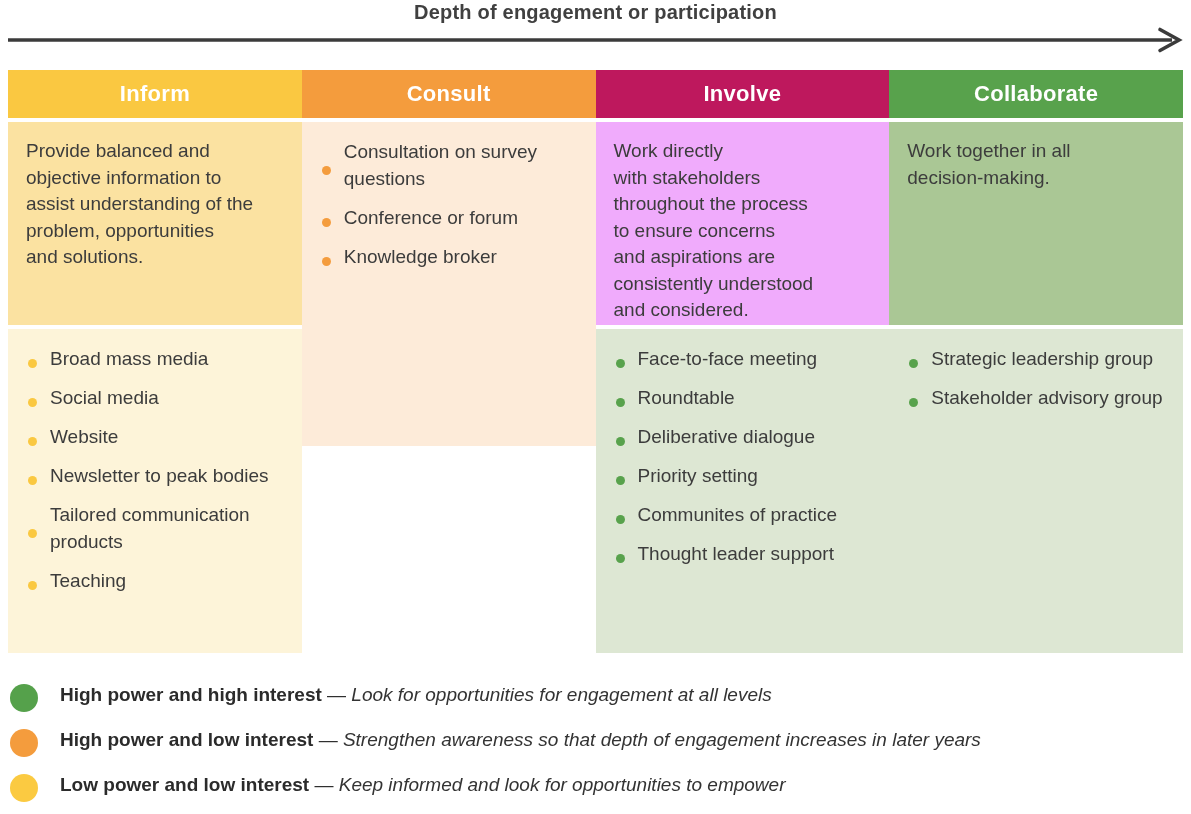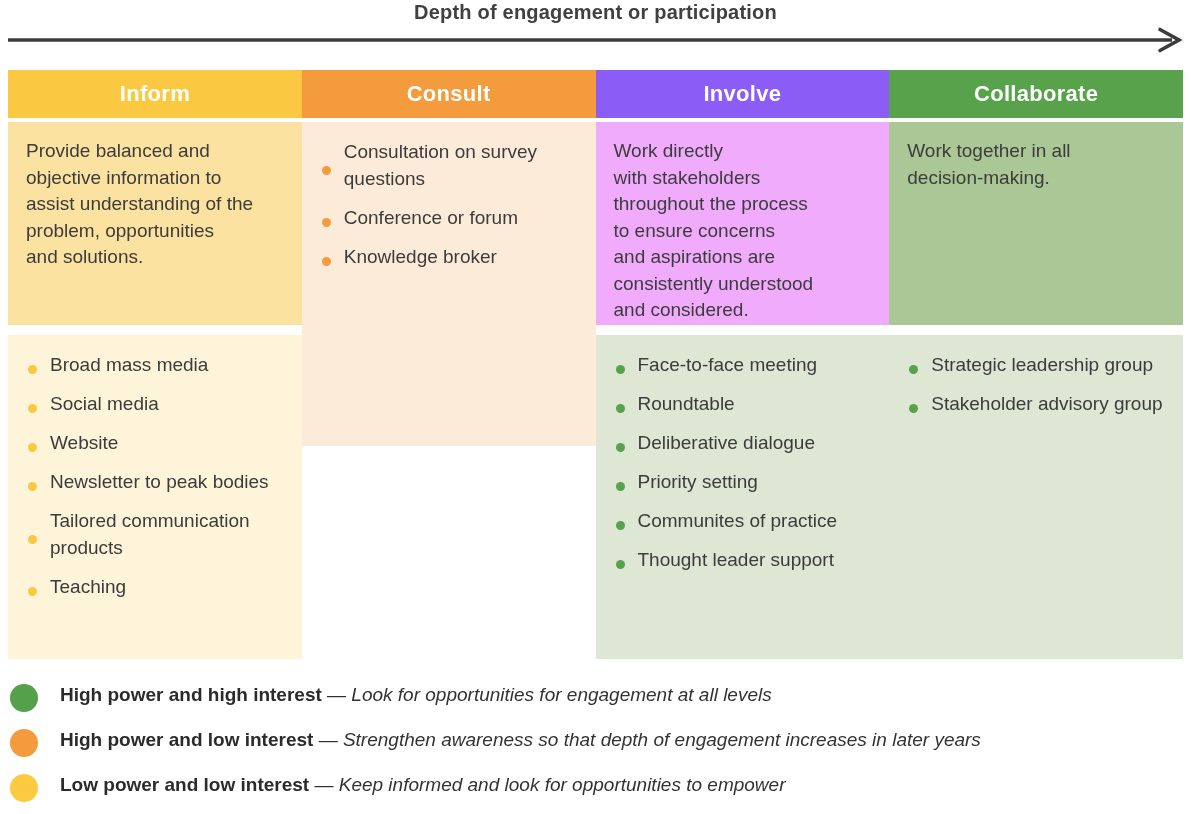--- a/index.html
+++ b/index.html
@@ -28,21 +28,21 @@
     grid-template-columns: repeat(4, 1fr);
     column-gap: 0;
   }
   .col { display: flex; flex-direction: column; }
   .cell-header {
     height: 48px; margin-bottom: 4px;
     display: flex; align-items: center; justify-content: center;
     color: #ffffff; font-size: 22px; font-weight: bold; letter-spacing: 0.3px;
   }
   .cell-desc {
-    height: 203px; margin-bottom: 10px;
+    height: 203px; margin-bottom: 4px;
     padding: 16px 0 0 18px;
     font-size: 19px; line-height: 26.5px; color: #3c3c3c;
     white-space: pre-line;
   }
   .cell-list {
     height: 324px;
     padding: 17px 10px 0 20px;
     font-size: 19px; color: #3c3c3c;
   }
   .li { display: flex; margin-bottom: 12.5px; line-height: 26.5px; align-items: center; }
@@ -127,21 +127,21 @@
             <span class="li-text">Conference or forum</span>
           </div>
           <div class="li">
             <span class="bullet" style="background-color: rgb(244, 156, 61);"></span>
             <span class="li-text">Knowledge broker</span>
           </div>
         </div>
     </div>
 
     <div class="col">
-      <div class="cell-header" style="background-color: #8b5cf6; text-align: right;">Involve</div>
+      <div class="cell-header" style="background-color: #be185d; text-align: right;">Involve</div>
       <div class="cell-desc" style="background-color: #f0abfc;">Work directly
 with stakeholders
 throughout the process
 to ensure concerns
 and aspirations are
 consistently understood
 and considered.</div>
       <div class="cell-list" style="background-color: rgb(221, 231, 211);">
           <div class="li">
             <span class="bullet" style="background-color: rgb(88, 162, 76);"></span>

